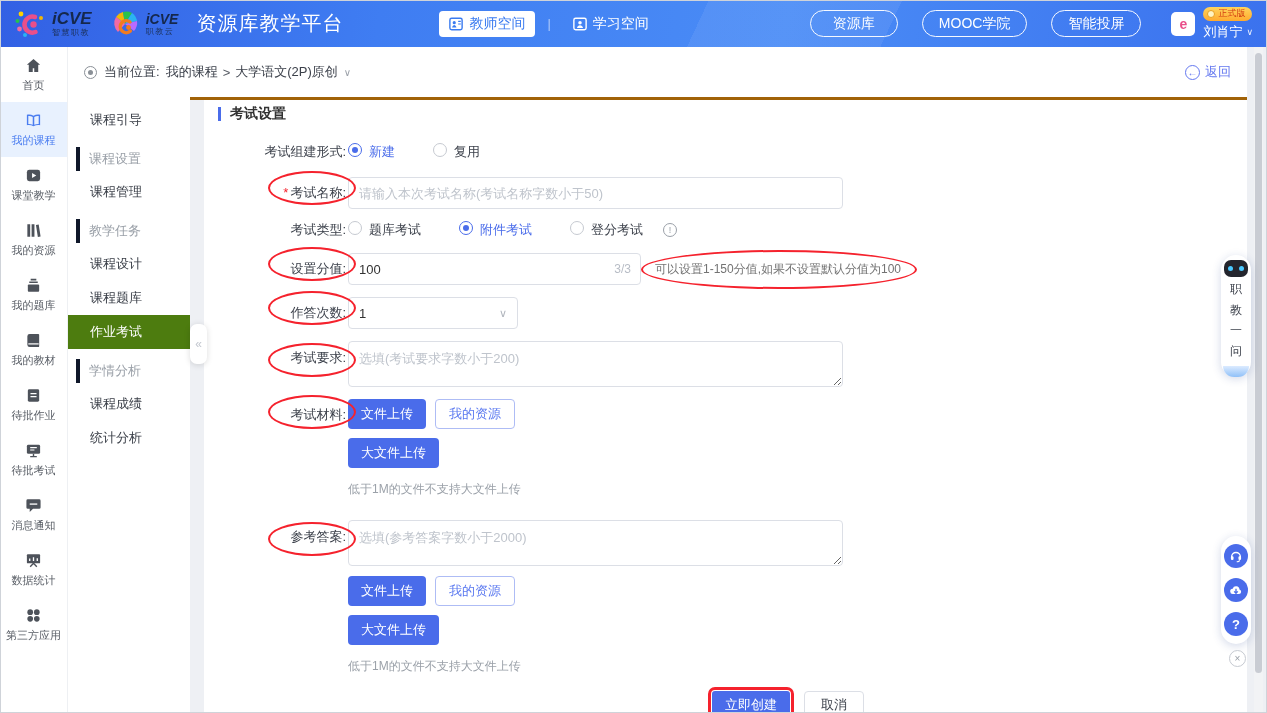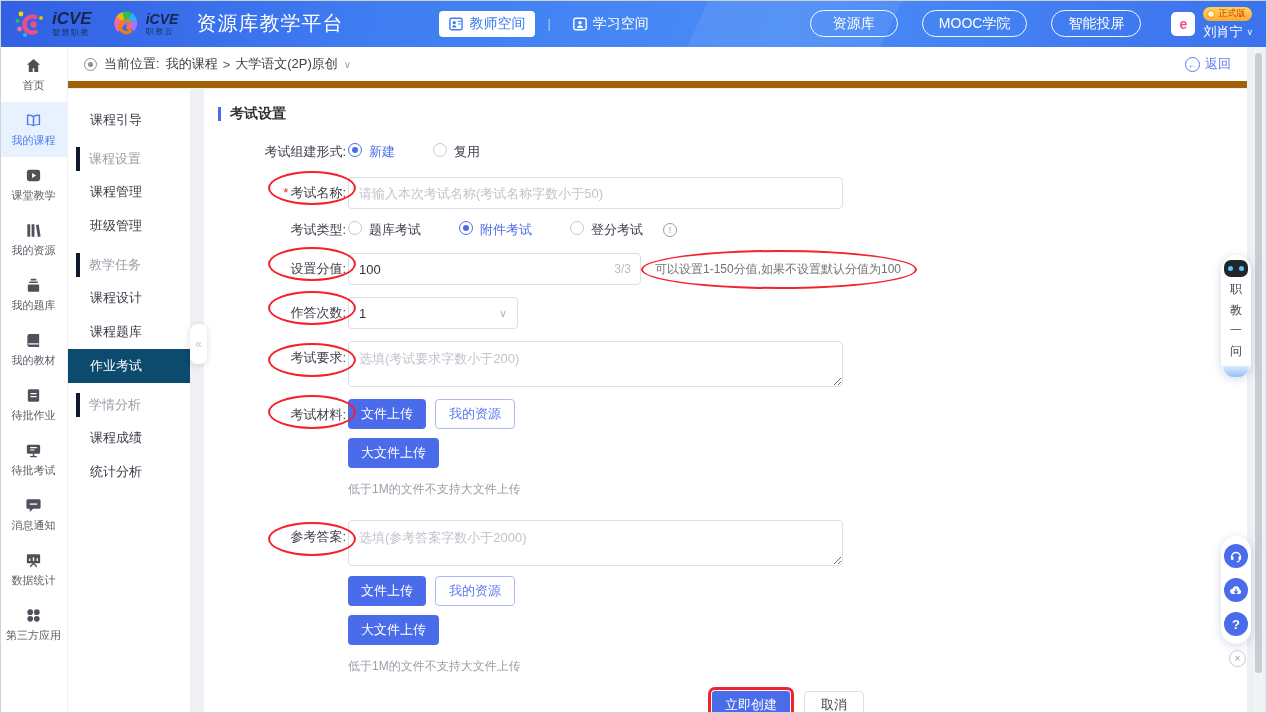--- a/index.html
+++ b/index.html
@@ -36,22 +36,22 @@
   .avatar { width:24px; height:24px; background:#fff; border-radius:5px; display:flex; align-items:center; justify-content:center; }
   .avatar span { color:#e94f8a; font-weight:bold; font-size:14px; }
   .user-col { display:flex; flex-direction:column; align-items:flex-start; gap:2px; }
   .ver-badge { height:14px; padding:0 7px 0 4px; background:linear-gradient(180deg,#ffd45c,#ffaa2e);
     color:#d33d12; font-size:9px; border-radius:8px; display:flex; align-items:center; gap:3px; }
   .crown { width:8px; height:8px; border-radius:50%; background:#fff3c2; border:1px solid #e8a020; }
   .uname { font-size:13px; display:flex; align-items:center; gap:4px; }
   .caret { font-size:9px; opacity:.9; }
 
   
-  .crumb-bar { position:absolute; left:68px; right:20px; top:47px; height:41px; background:#fff;
-    border-bottom:7px solid #a16207; display:flex; align-items:center; padding:0 16px; z-index:2; }
+  .crumb-bar { position:absolute; left:68px; right:20px; top:47px; height:53px; background:#fff;
+    border-bottom:3px solid #a16207; display:flex; align-items:center; padding:0 16px; z-index:2; }
   .loc-icon { width:13px; height:13px; border:1px solid #8a9097; border-radius:50%;
     display:inline-flex; align-items:center; justify-content:center; margin-right:7px; }
   .loc-icon i { width:5px; height:5px; background:#8a9097; border-radius:50%; }
   .crumb-sep { margin:0 5px; color:#555a63; }
   .crumb-caret { margin-left:6px; color:#9aa0a8; font-size:10px; }
   .back-link { margin-left:auto; color:#6478f0; display:flex; align-items:center; gap:5px; cursor:pointer; }
   .back-ic { width:15px; height:15px; border:1px solid #6478f0; border-radius:50%;
     display:inline-flex; align-items:center; justify-content:center; font-size:10px; }
 
   
@@ -61,21 +61,21 @@
     gap:4px; color:#575c64; font-size:11px; cursor:pointer; }
   .s1item svg { width:17px; height:17px; fill:#4d525a; }
   .s1item.active { background:#e8f1fe; color:#4a7df0; }
   .s1item.active svg { fill:#4a7df0; }
 
   
   .side2 { position:absolute; left:68px; top:89px; bottom:0; width:122px; background:#fff; z-index:2; padding-top:14px; }
   .s2item { height:34px; line-height:34px; padding-left:22px; font-size:13px; color:#383d46; cursor:pointer; }
   .s2section { height:24px; line-height:24px; margin:10px 0 4px 8px; padding-left:9px;
     border-left:4px solid #0f172a; color:#9aa0a8; font-size:13px; }
-  .s2item.active { background:#0c4a6e; color:#fff; }
+  .s2item.active { background:#4d7c0f; color:#fff; }
   .collapse-tab { position:absolute; left:190px; top:324px; width:17px; height:40px; background:#fff;
     border-radius:7px; box-shadow:0 1px 6px rgba(0,0,0,.14); display:flex; align-items:center;
     justify-content:center; color:#c3c7cf; font-size:12px; z-index:4; cursor:pointer; }
 
   
   .main { position:absolute; left:204px; top:89px; right:20px; bottom:0; background:#fff; z-index:1; overflow:hidden; }
   .panel-title { display:flex; align-items:center; gap:9px; padding:16px 0 0 14px; font-size:14px; font-weight:bold; color:#333; }
   .title-bar { width:3px; height:14px; background:#4a6cea; }
 
   .form { margin:20px 0 0 30px; position:relative; }
@@ -331,21 +331,20 @@
         <circle cx="12.5" cy="12.5" r="3"></circle>
       </svg>
     <span>第三方应用</span>
   </div>
 </div>
 
 <div class="side2">
   <div class="s2item">课程引导</div>
   <div class="s2section">课程设置</div>
   <div class="s2item">课程管理</div>
-  <div class="s2item">班级管理</div>
   <div class="s2section">教学任务</div>
   <div class="s2item">课程设计</div>
   <div class="s2item">课程题库</div>
   <div class="s2item active">作业考试</div>
   <div class="s2section">学情分析</div>
   <div class="s2item">课程成绩</div>
   <div class="s2item">统计分析</div>
 </div>
 <div class="collapse-tab">«</div>
 

